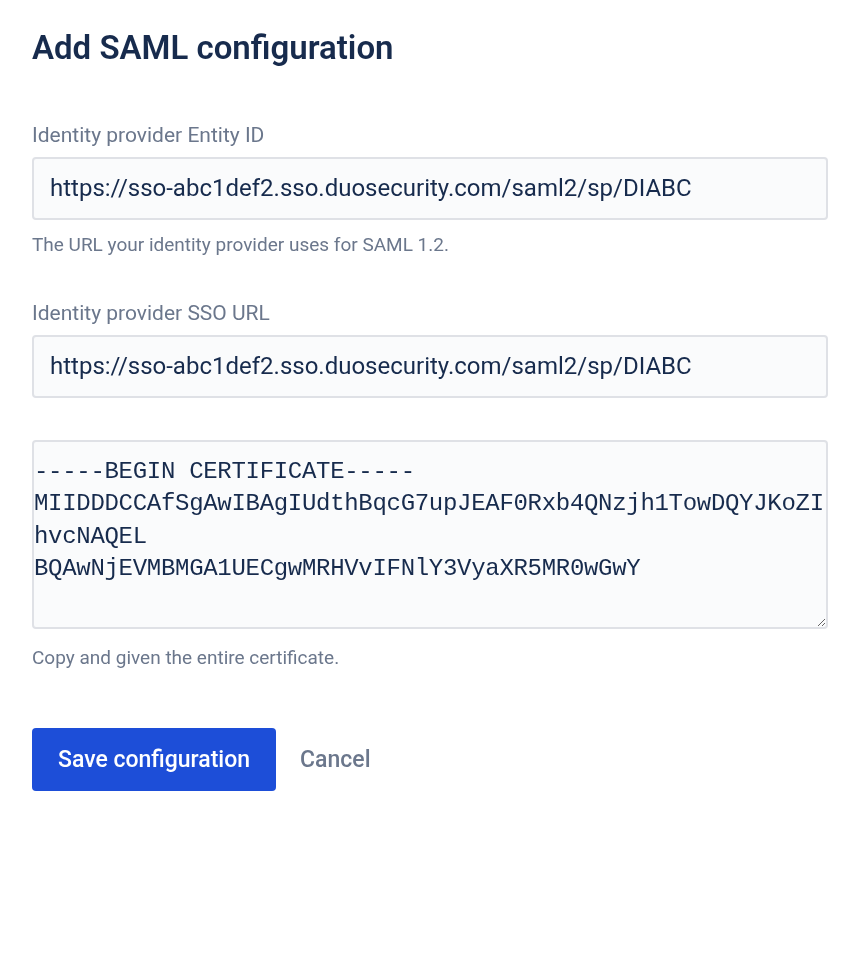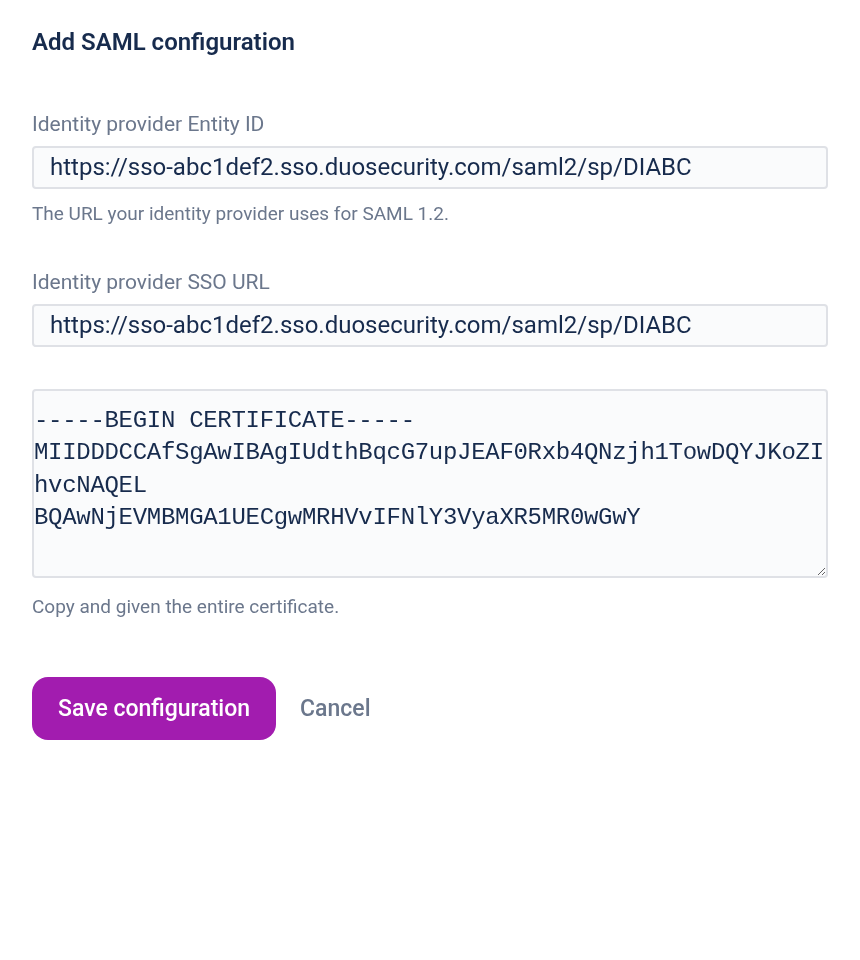--- a/index.html
+++ b/index.html
@@ -7,38 +7,38 @@
       margin: 0;
       padding: 0;
     }
     body {
       font-family: -apple-system, BlinkMacSystemFont, "Segoe UI", Roboto, "Helvetica Neue", Arial, sans-serif;
       background: #ffffff;
       padding: 28px 32px;
       width: 860px;
     }
     h1 {
-      font-size: 24px;
+      font-size: 33px;
       font-weight: 600;
       color: #172b4d;
       margin-bottom: 56px;
     }
     .field-group {
       margin-bottom: 42px;
     }
     .field-label {
       font-size: 21px;
       font-weight: 400;
       color: #6b778c;
       margin-bottom: 10px;
       display: block;
     }
     .text-input {
       width: 100%;
-      padding: 4px 16px;
+      padding: 14px 16px;
       font-size: 24px;
       color: #172b4d;
       background: #fafbfc;
       border: 2px solid #dfe1e6;
       border-radius: 4px;
       font-family: inherit;
       line-height: 1.3;
     }
     .textarea-input {
       width: 100%;
@@ -61,27 +61,27 @@
       margin-top: 12px;
       line-height: 1.4;
     }
     .button-row {
       margin-top: 56px;
       display: flex;
       align-items: center;
       gap: 24px;
     }
     .btn-primary {
-      background: #a21caf;
+      background: #1d4ed8;
       color: #ffffff;
       border: none;
       padding: 18px 26px;
       font-size: 23px;
       font-weight: 500;
-      border-radius: 16px;
+      border-radius: 4px;
       cursor: pointer;
       font-family: inherit;
     }
     .btn-link {
       background: none;
       border: none;
       color: #6b778c;
       font-size: 23px;
       font-weight: 500;
       cursor: pointer;

